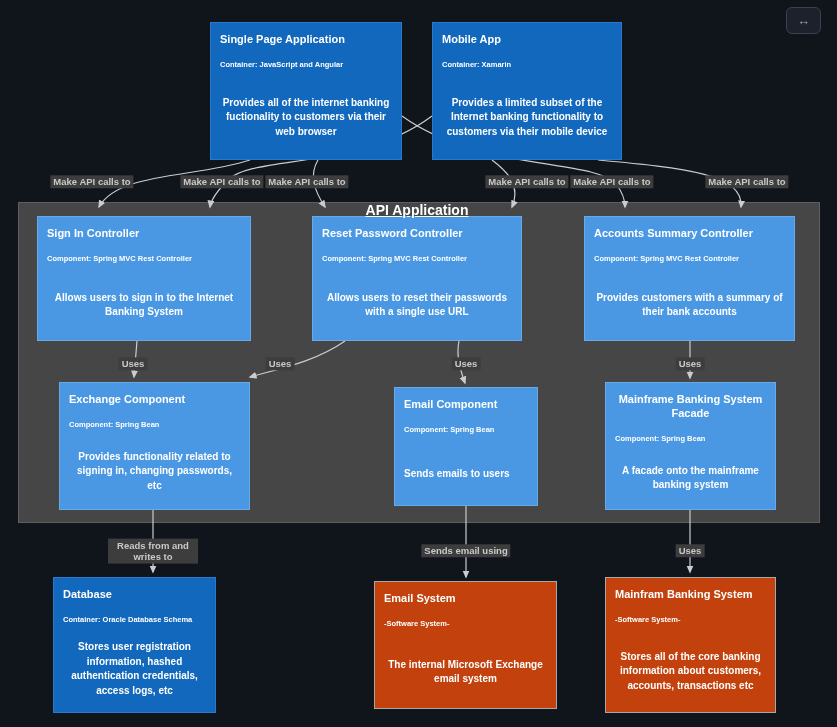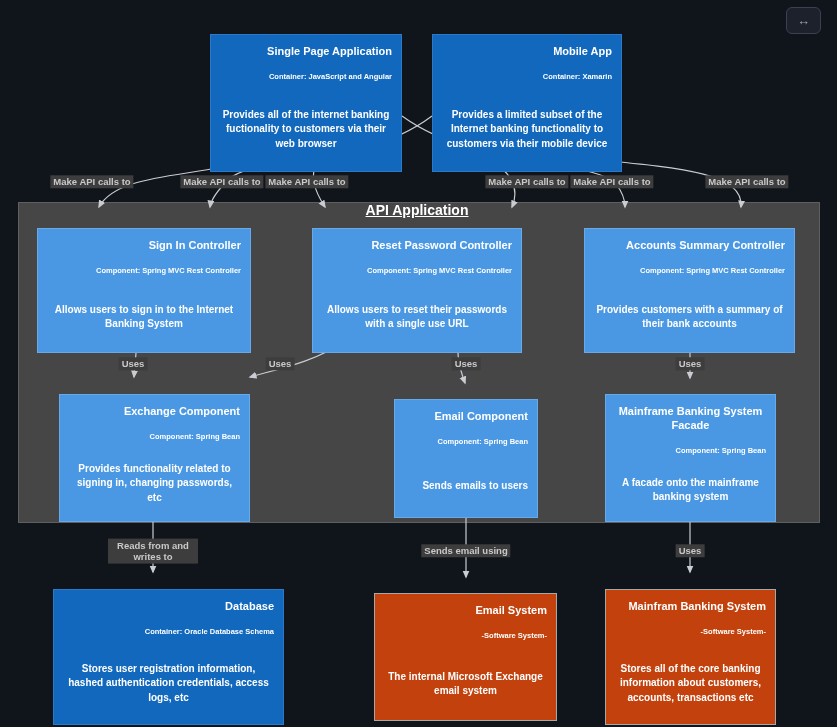--- a/index.html
+++ b/index.html
@@ -17,22 +17,22 @@
   }
   .boundary-label{
     position:absolute;left:417px;top:210px;transform:translate(-50%,-50%);
     color:#ffffff;font-size:14px;font-weight:700;white-space:nowrap;z-index:4;text-decoration:underline;
   }
   
   svg.edges{position:absolute;left:0;top:0;z-index:2;}
   
   .node{
     position:absolute;z-index:3;box-sizing:border-box;
-    display:flex;flex-direction:column;align-items:flex-end;
-    text-align:center;color:#ffffff;padding:7px 9px 4px;margin-top:12px;
+    display:flex;flex-direction:column;align-items:flex-start;
+    text-align:center;color:#ffffff;padding:7px 9px 4px;
   }
   .node.blue{background:#1168bd;border:1px solid #2b7ac9;}
   .node.comp{background:#4a98e3;border:1px solid #68a9ea;}
   .node.gray{background:#c2410c;border:1px solid #a8a8a8;color:#ffffff;}
   .nt{font-size:11px;font-weight:700;line-height:1.25;margin-top:3px;}
   .ns{font-size:7.5px;font-weight:700;margin-top:13px;line-height:1.3;}
   .nd{font-size:10px;font-weight:700;line-height:1.45;}
   .sp-a{flex:2;}
   .sp-b{flex:1.2;}
   
@@ -141,21 +141,21 @@
   </div>
 
   <div class="node comp" style="left:605px;top:382px;width:171px;height:128px">
     <div class="nt">Mainframe Banking System Facade</div>
     <div class="ns">Component: Spring Bean</div>
     <div class="sp-a"></div>
     <div class="nd">A facade onto the mainframe banking system</div>
     <div class="sp-b"></div>
   </div>
 
-  <div class="node blue" style="left:53px;top:577px;width:231px;height:136px">
+  <div class="node blue" style="left:53px;top:577px;width:163px;height:136px">
     <div class="nt">Database</div>
     <div class="ns">Container: Oracle Database Schema</div>
     <div class="sp-a"></div>
     <div class="nd">Stores user registration information, hashed authentication credentials, access logs, etc</div>
     <div class="sp-b"></div>
   </div>
 
   <div class="node gray" style="left:374px;top:581px;width:183px;height:128px">
     <div class="nt">Email System</div>
     <div class="ns">-Software System-</div>

